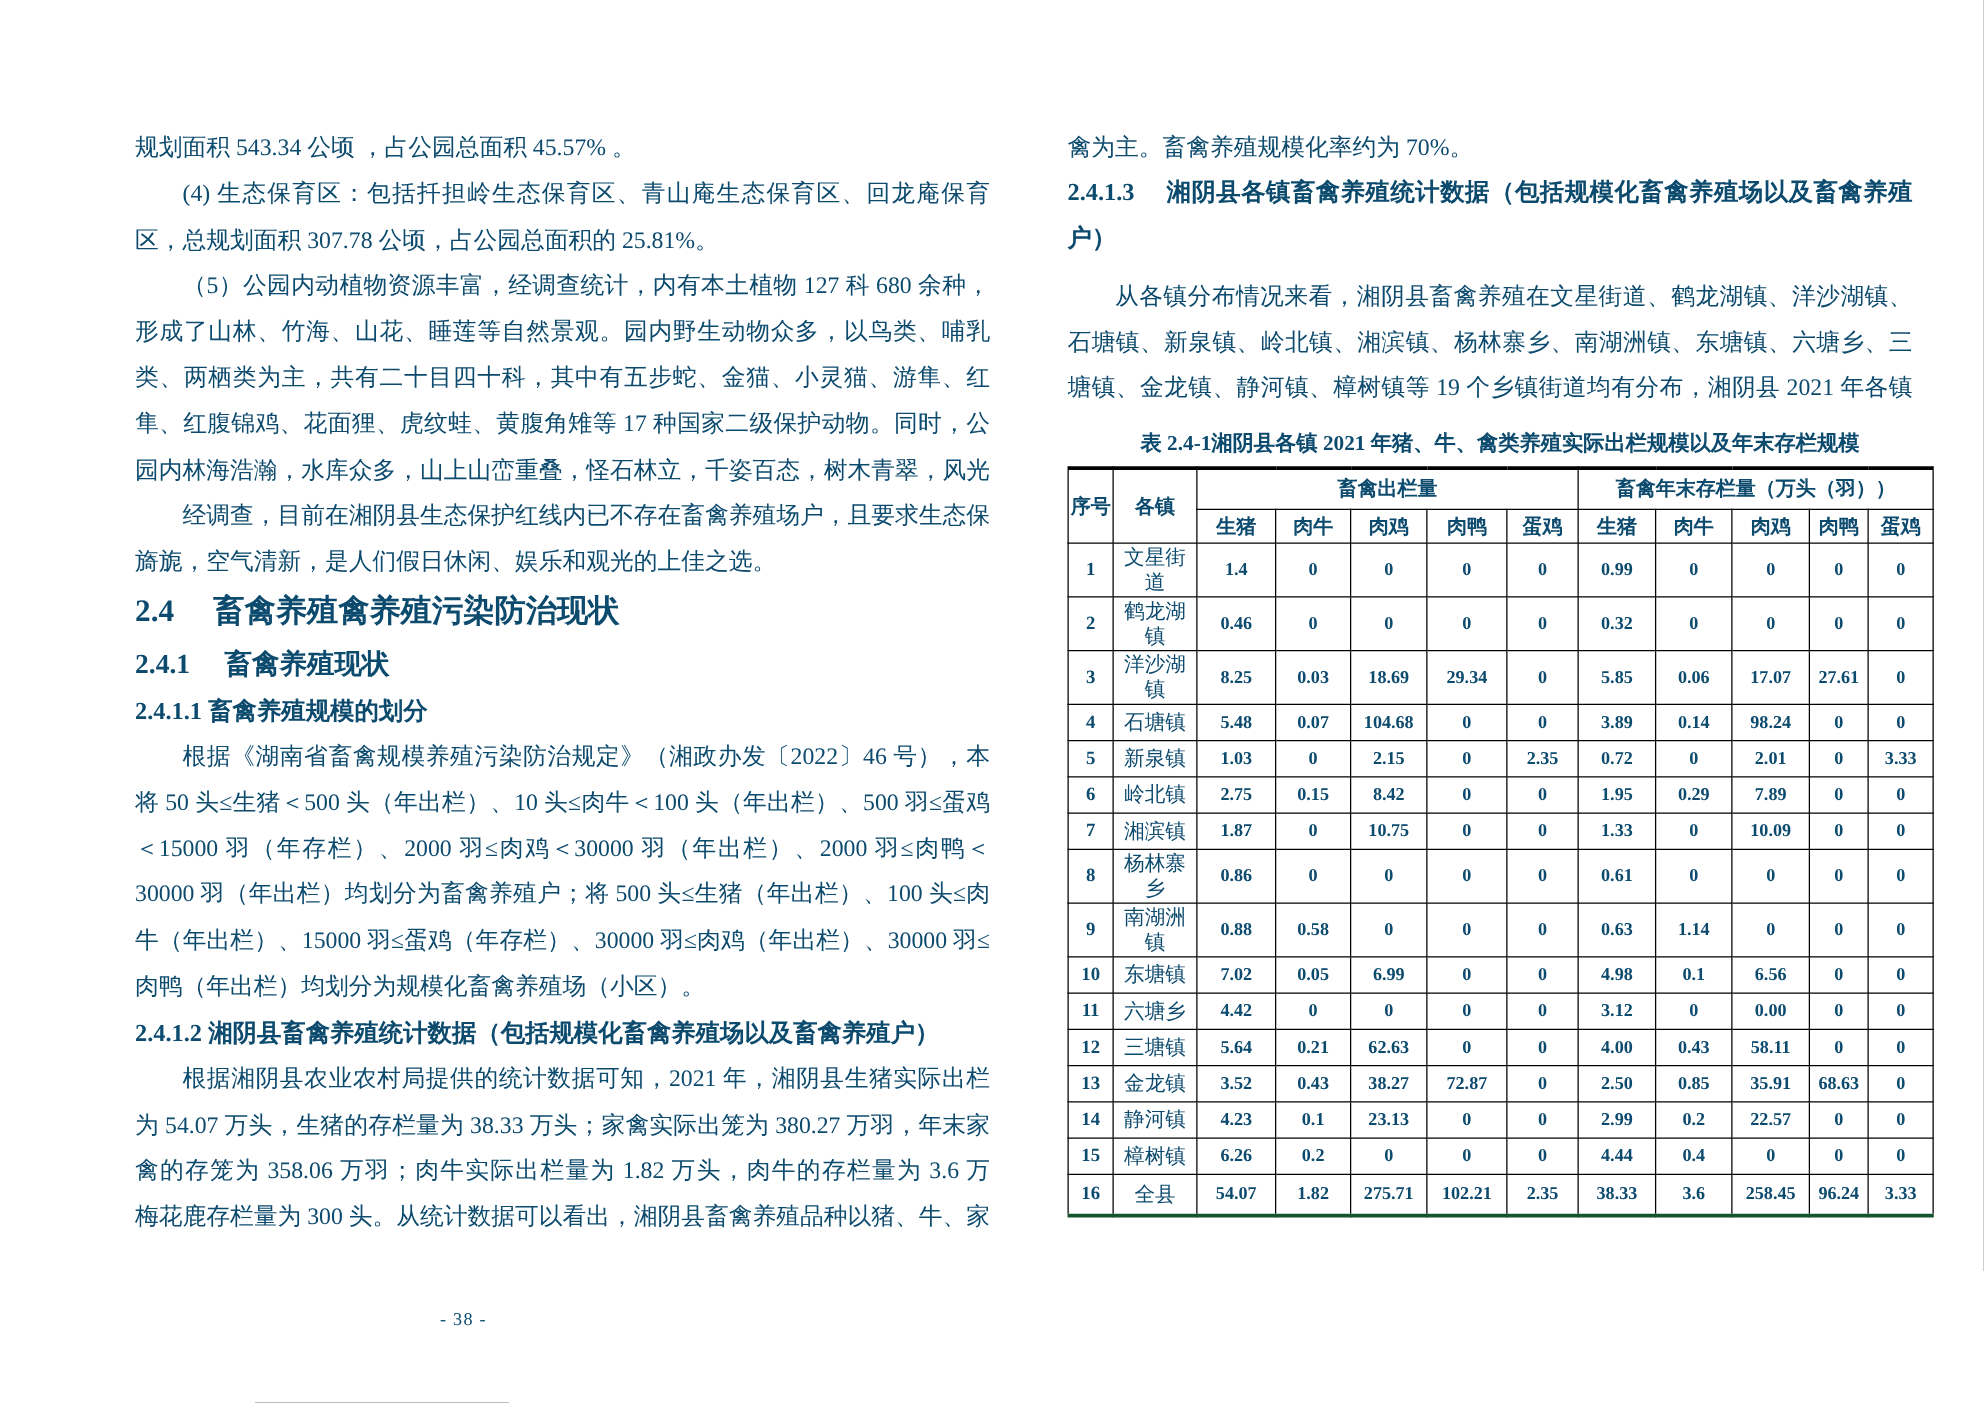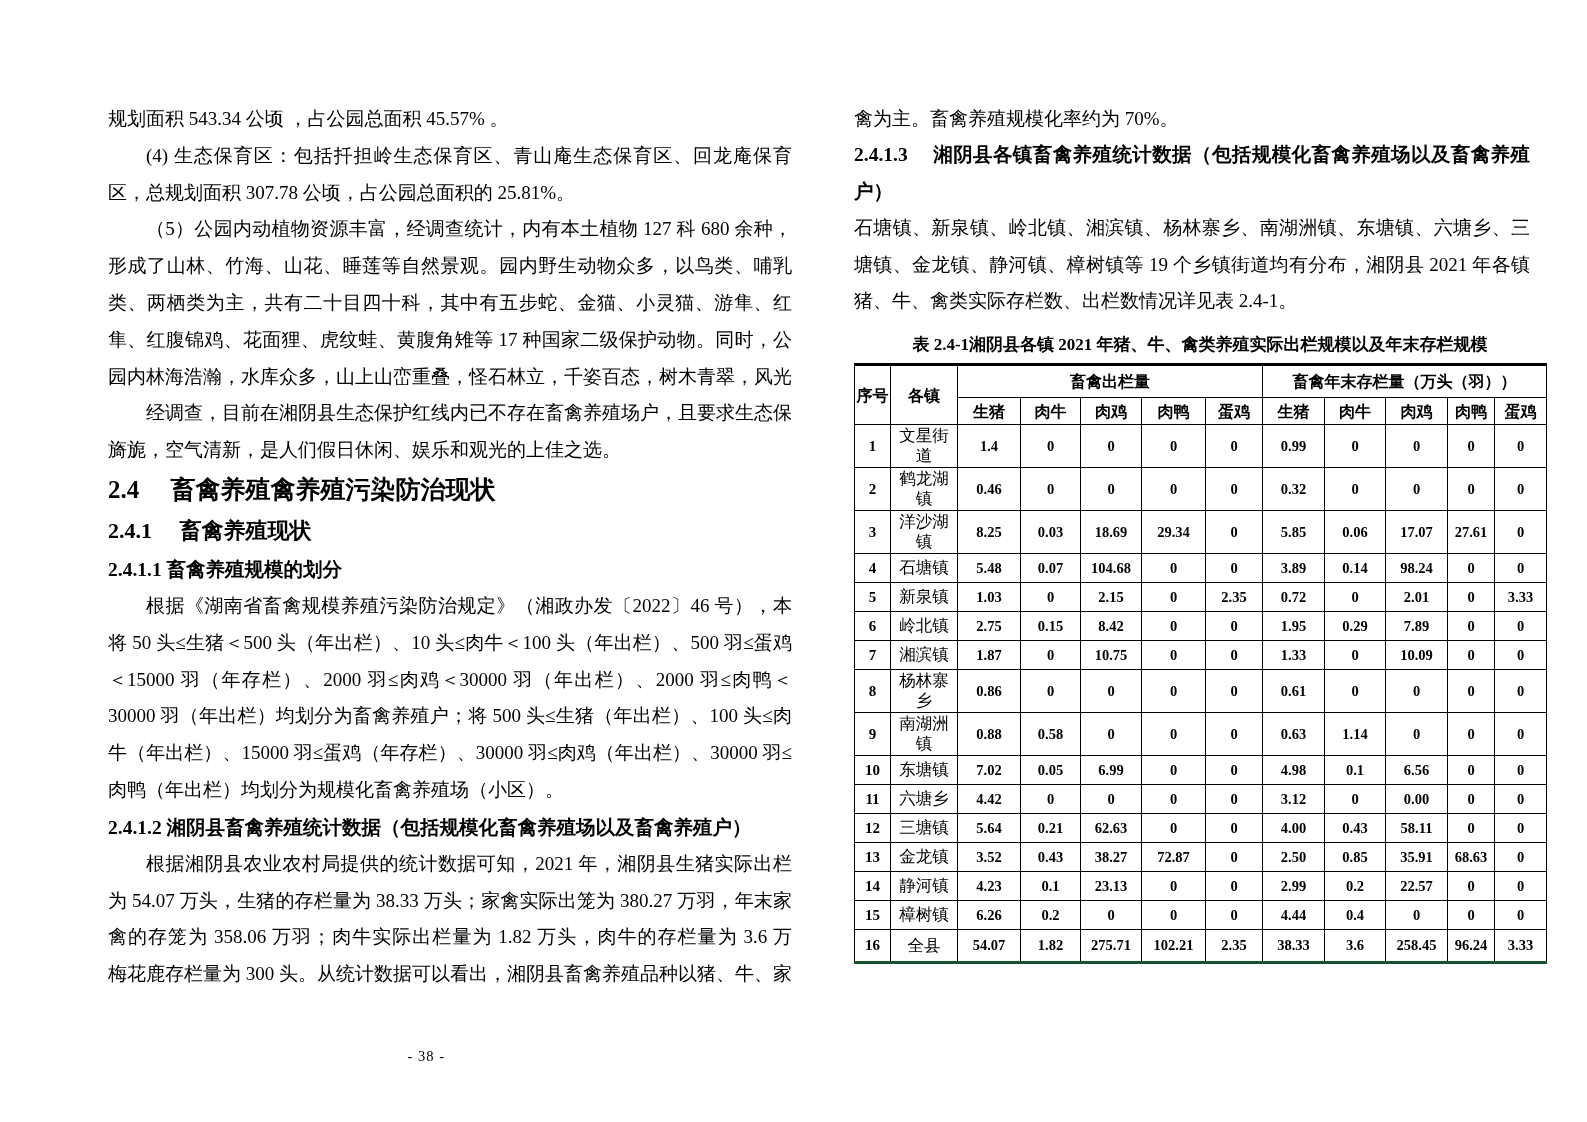--- a/index.html
+++ b/index.html
@@ -1,18 +1,18 @@
 <!DOCTYPE html>
 <html><head>
 <meta charset="utf-8">
 <style>
   html,body { margin:0; padding:0; background:#888; }
   .page {
     position:relative; width:1587px; height:1122px; margin:0 auto;
-    background:#ffffff; color:#000000;
+    background:#ffffff; color:#0c4a6e;
     font-family:"Liberation Serif","DejaVu Serif",serif;
     overflow:hidden;
   }
   .col { position:absolute; top:101px; }
   #left-col  { left:108px; width:684px; }
   #right-col { left:854px; width:692px; }
   #right-col .lnwrap .ln { margin-right:16px; }
 
   .ln {
     font-size:19px; height:36.8px; line-height:36.8px;
@@ -44,22 +44,22 @@
   table.grid th { font-weight:bold; font-size:16px; line-height:19px; }
   table.grid thead tr:first-child th { height:29px; }
   table.grid thead tr:last-child th { height:24px; }
   th.seq-h { padding:0 8px; line-height:19px; }
   td.seq { font-weight:bold; font-size:15px; height:26px; }
   td.town { font-size:16.5px; line-height:20px; padding:2px 1px; }
   td.num { font-weight:bold; font-size:14.5px; }
   tbody tr:last-child td { height:29px; }
 
   .pagenum {
-    position:absolute; left:325px; top:1048px; width:120px;
-    text-align:right; font-size:14.5px; letter-spacing:1px;
+    position:absolute; left:352px; top:1048px; width:120px;
+    text-align:left; font-size:14.5px; letter-spacing:1px;
   }
 </style>
 </head>
 <body>
 
 <div class="page">
 
   <div class="col lnwrap" id="left-col">
       <div class="ln end">规划面积 543.34 公顷 ，占公园总面积 45.57% 。</div>
       <div class="ln ind">(4) 生态保育区：包括扦担岭生态保育区、青山庵生态保育区、回龙庵保育</div>
@@ -85,23 +85,23 @@
       <div class="ln">为 54.07 万头，生猪的存栏量为 38.33 万头；家禽实际出笼为 380.27 万羽，年末家</div>
       <div class="ln">禽的存笼为 358.06 万羽；肉牛实际出栏量为 1.82 万头，肉牛的存栏量为 3.6 万头；</div>
       <div class="ln">梅花鹿存栏量为 300 头。从统计数据可以看出，湘阴县畜禽养殖品种以猪、牛、家</div>
     </div>
 
   <div class="col" id="right-col">
     <div class="lnwrap" id="right-lines">
         <div class="ln end">禽为主。畜禽养殖规模化率约为 70%。</div>
         <div class="ln h3 fill">2.4.1.3　 湘阴县各镇畜禽养殖统计数据（包括规模化畜禽养殖场以及畜禽养殖</div>
         <div class="ln h3">户）</div>
+        <div class="ln ind gap">从各镇分布情况来看，湘阴县畜禽养殖在文星街道、鹤龙湖镇、洋沙湖镇、</div>
         <div class="ln">石塘镇、新泉镇、岭北镇、湘滨镇、杨林寨乡、南湖洲镇、东塘镇、六塘乡、三</div>
         <div class="ln">塘镇、金龙镇、静河镇、樟树镇等 19 个乡镇街道均有分布，湘阴县 2021 年各镇</div>
-        <div class="ln end">猪、牛、禽类实际存栏数、出栏数情况详见表 2.4-1。</div>
       </div>
 
     <div class="tbl-title">
       <span>表 2.4-1</span>
       <span>湘阴县各镇 2021 年猪、牛、禽类养殖实际出栏规模以及年末存栏规模</span>
     </div>
 
     <table class="grid">
       <colgroup>
         <col style="width:36px">

